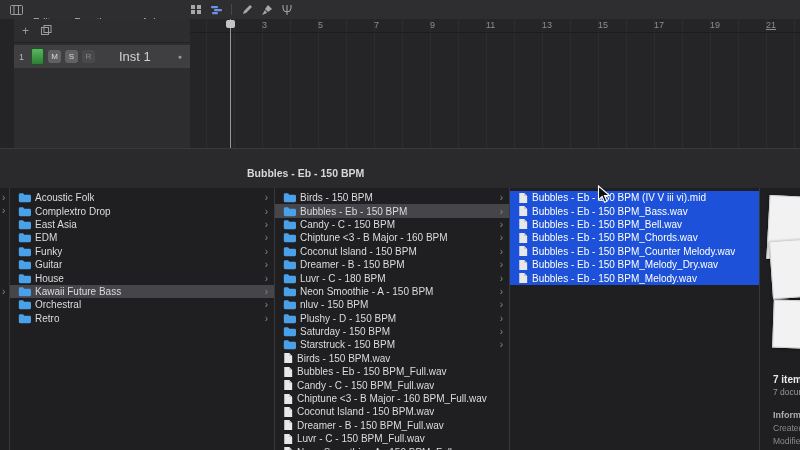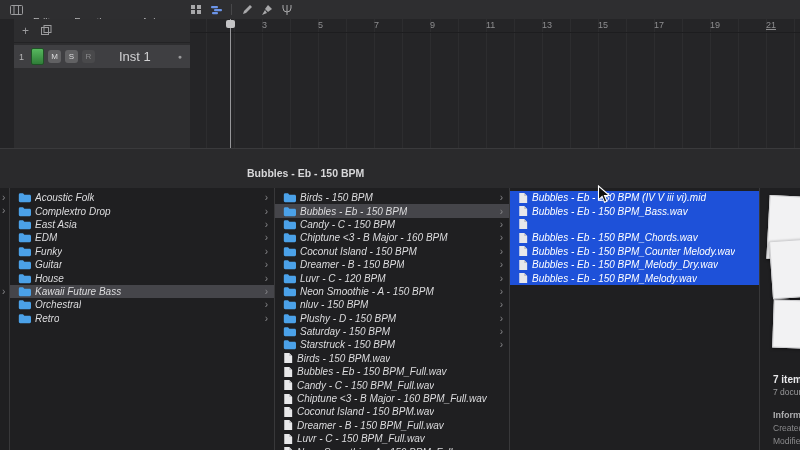--- a/index.html
+++ b/index.html
@@ -58,21 +58,21 @@
     overflow:hidden;padding-top:3px;box-sizing:border-box;}
   .edgecol{left:0;width:10px;}
   .col1{left:10px;width:265px;}
   .col2{left:275px;width:235px;}
   .col3{left:510px;width:250px;}
   .previewcol{left:760px;right:0;border-right:none;}
   .echev{position:absolute;left:2px;color:#86868a;font-size:10px;line-height:13px;}
   .frow{height:13.4px;display:flex;align-items:center;gap:4px;padding:0 4px 0 8px;
     font-size:10px;color:#dcdcde;white-space:nowrap;overflow:hidden;}
   .frow .ficon{display:flex;flex:0 0 auto;}
-  .frow .flabel{overflow:hidden;font-style:italic;}
+  .frow .flabel{overflow:hidden;}
   .frow .fchev{margin-left:auto;color:#86868a;font-size:10px;padding-right:2px;}
   .sel-gray{background:#45454a;}
   .sel-blue{background:#1e51d9;color:#fff;}
 
   
   .page{position:absolute;background:#f2f2f3;border:1px solid #cfcfd1;
     box-shadow:0 1px 3px rgba(0,0,0,.55);}
   .pg1{left:8px;top:8px;width:40px;height:62px;transform:rotate(3deg);}
   .pg2{left:11px;top:52px;width:36px;height:56px;transform:rotate(-4deg);}
   .pg3{left:13px;top:112px;width:30px;height:46px;transform:rotate(2deg);}
@@ -422,21 +422,21 @@
         </span>
         <span class="flabel">Dreamer - B - 150 BPM</span>
         <span class="fchev">›</span>
       </div>
       <div class="frow">
         <span class="ficon">
           <svg width="13" height="11" viewBox="0 0 16 13">
             <path d="M1 3c0-1 .7-1.8 1.6-1.8h3.6l1.6 1.9h6.6c.9 0 1.6.8 1.6 1.8v5.6c0 1-.7 1.8-1.6 1.8H2.6c-.9 0-1.6-.8-1.6-1.8z" fill="#4ba1e8"></path>
           </svg>
         </span>
-        <span class="flabel">Luvr - C - 120 BPM</span>
+        <span class="flabel">Luvr - C - 180 BPM</span>
         <span class="fchev">›</span>
       </div>
       <div class="frow">
         <span class="ficon">
           <svg width="13" height="11" viewBox="0 0 16 13">
             <path d="M1 3c0-1 .7-1.8 1.6-1.8h3.6l1.6 1.9h6.6c.9 0 1.6.8 1.6 1.8v5.6c0 1-.7 1.8-1.6 1.8H2.6c-.9 0-1.6-.8-1.6-1.8z" fill="#4ba1e8"></path>
           </svg>
         </span>
         <span class="flabel">Neon Smoothie - A - 150 BPM</span>
         <span class="fchev">›</span>
@@ -569,20 +569,21 @@
         </span>
         <span class="flabel">Bubbles - Eb - 150 BPM_Bass.wav</span>
       </div>
       <div class="frow sel-blue">
         <span class="ficon">
           <svg width="10" height="12" viewBox="0 0 12 14">
             <path d="M1.5 1h6L11 4.5V13H1.5z" fill="#e8e8ea"></path>
             <path d="M7.5 1L11 4.5H7.5z" fill="#bfbfc2"></path>
           </svg>
         </span>
+        <span class="flabel">Bubbles - Eb - 150 BPM_Bell.wav</span>
       </div>
       <div class="frow sel-blue">
         <span class="ficon">
           <svg width="10" height="12" viewBox="0 0 12 14">
             <path d="M1.5 1h6L11 4.5V13H1.5z" fill="#e8e8ea"></path>
             <path d="M7.5 1L11 4.5H7.5z" fill="#bfbfc2"></path>
           </svg>
         </span>
         <span class="flabel">Bubbles - Eb - 150 BPM_Chords.wav</span>
       </div>

